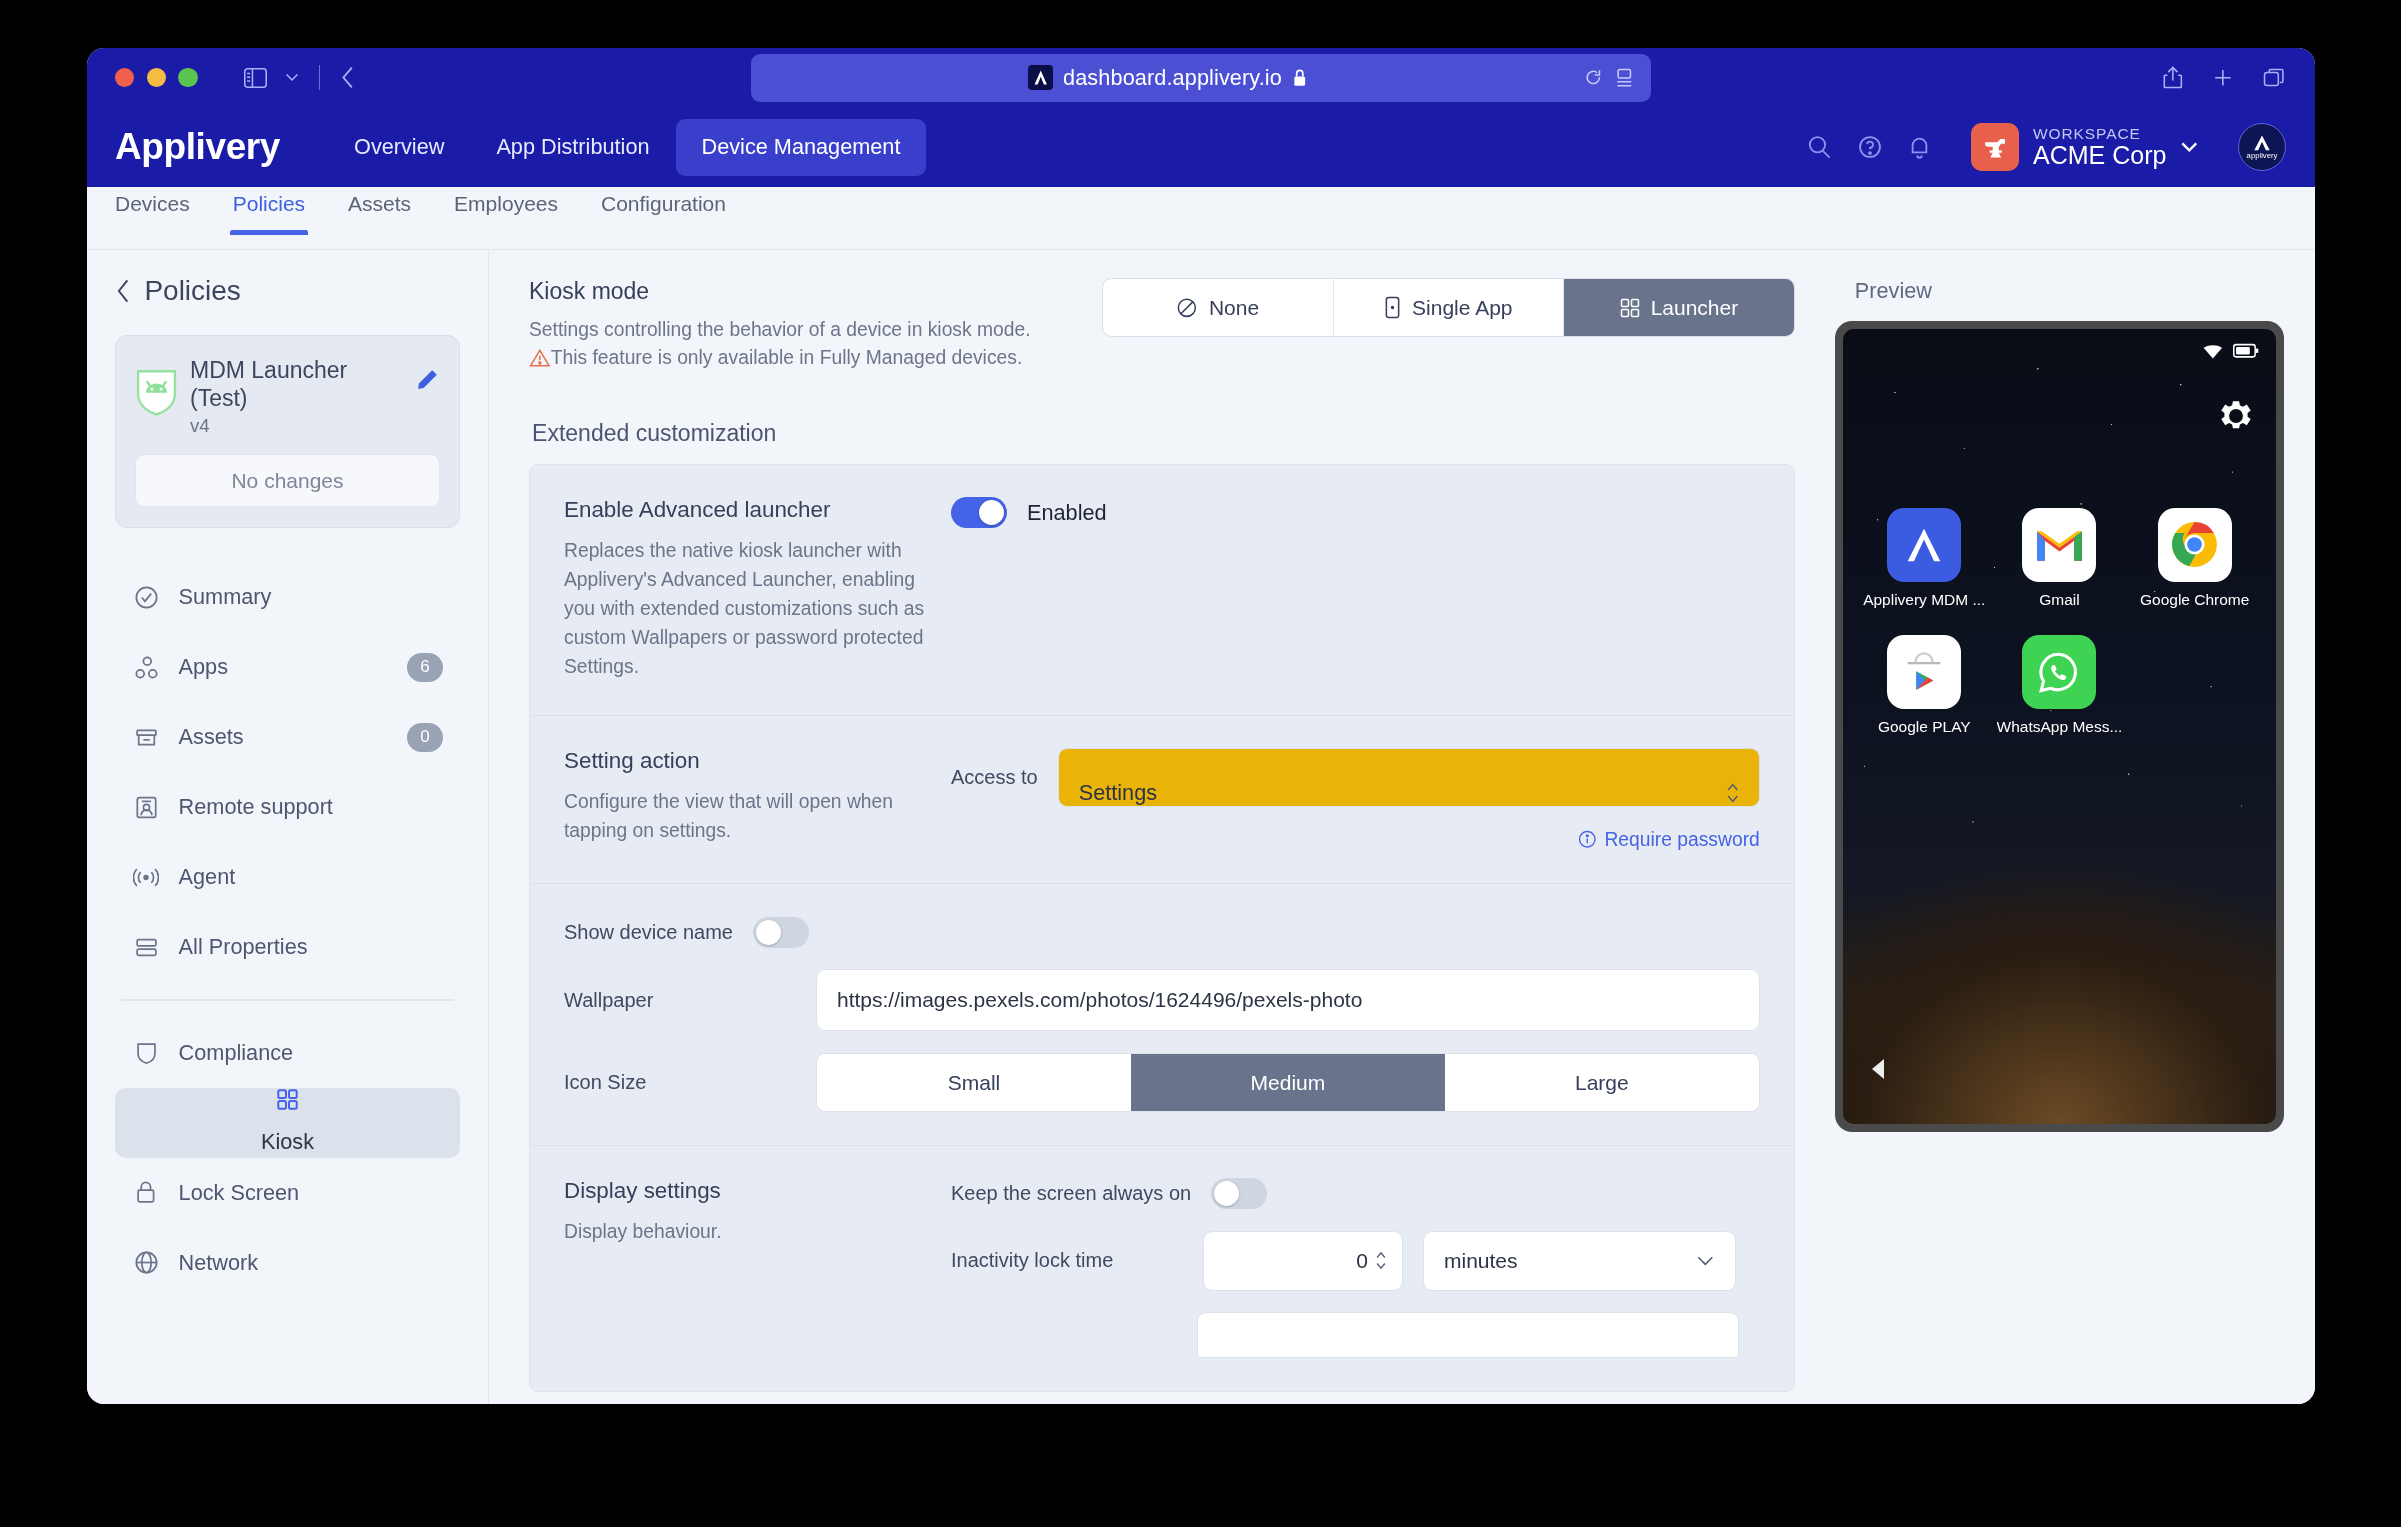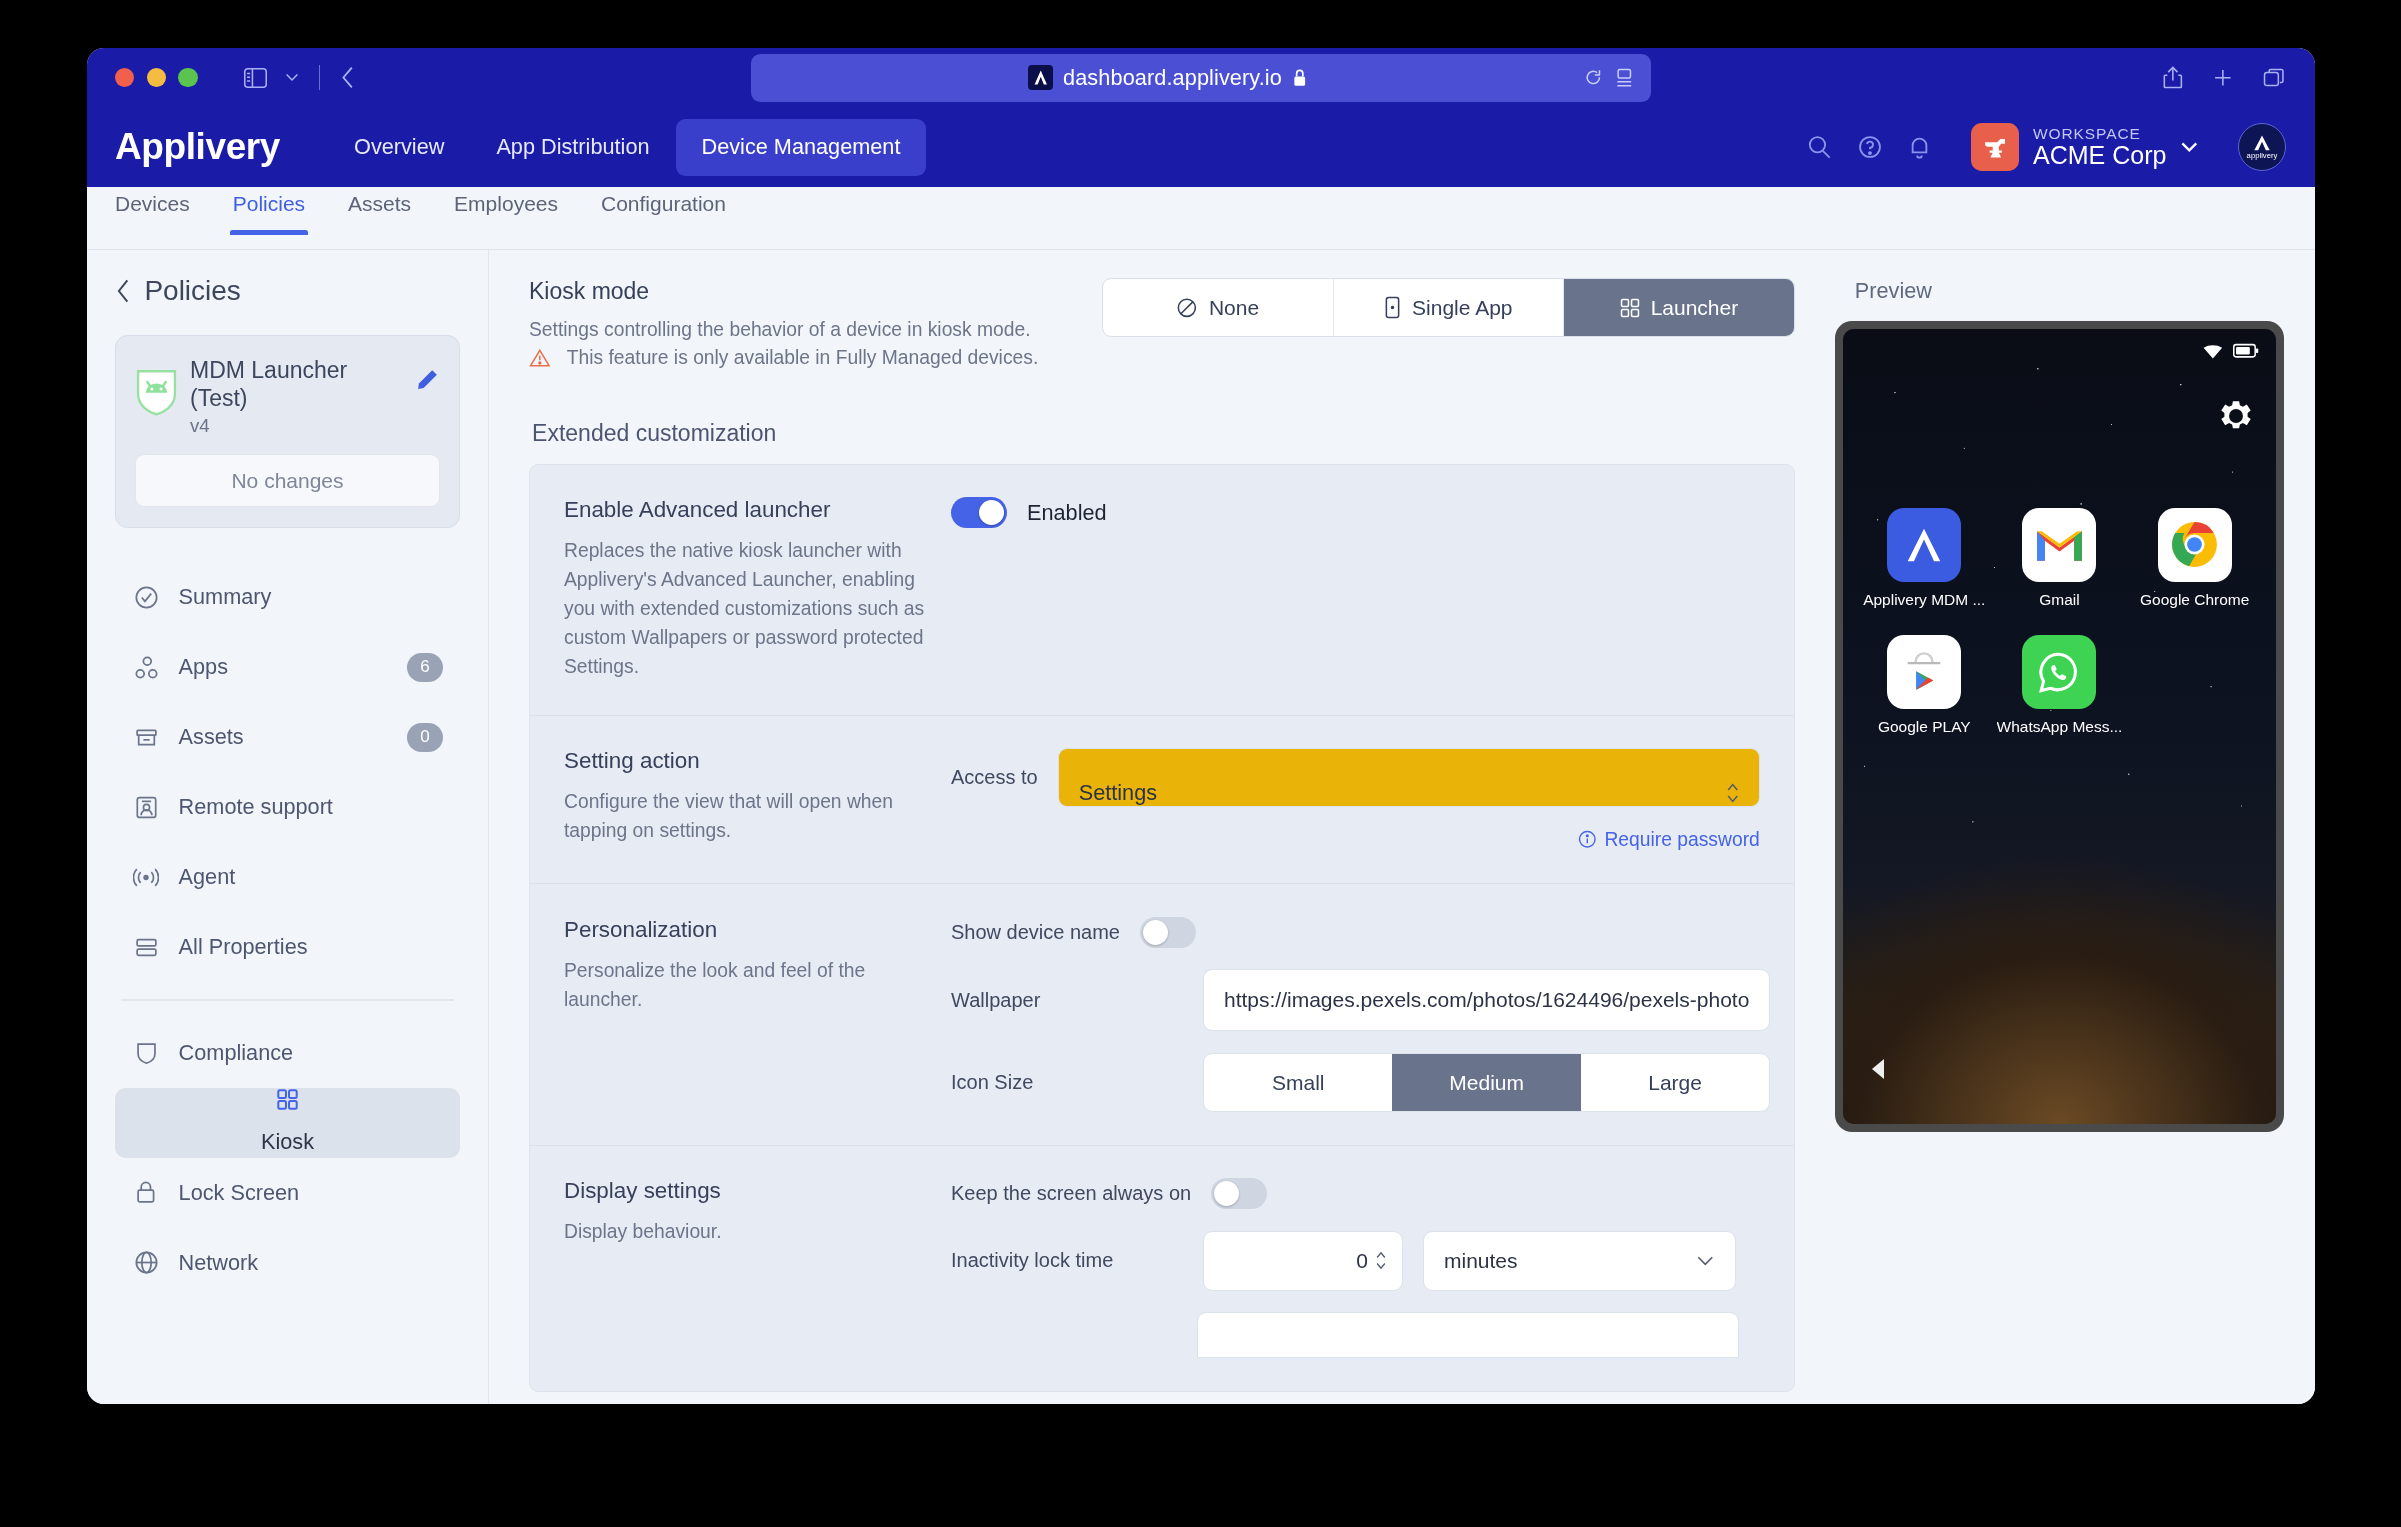--- a/index.html
+++ b/index.html
@@ -169,21 +169,21 @@
     position: relative; overflow: hidden;
   }
   .main-inner { display: flex; padding: 0 31px 0 40px; }
   .main-col { flex: 1; min-width: 0; }
   .preview-col { flex: 0 0 464px; padding-left: 34px; }
 
   .kiosk-head { display: flex; align-items: flex-start; gap: 31px; margin-bottom: 51px; }
   .kiosk-txt { flex: 0 0 542px; }
   .kiosk-title { font-size: 23px; color: #36405a; margin-bottom: 10.8px; }
   .kiosk-desc { font-size: 19.3px; color: #6c7589; line-height: 1.45; }
-  .kiosk-warn { font-size: 19.3px; color: #6c7589; display: flex; align-items: center; gap: 16px; margin-top: 3.1px; }
+  .kiosk-warn { font-size: 19.3px; color: #6c7589; display: flex; align-items: center; gap: 0; margin-top: 3.1px; }
 
   .seg-group {
     display: flex; border: 1.5px solid #d9e0ea; border-radius: 9.3px; overflow: hidden;
     flex: 1; height: 59px; background: #fff;
   }
   .seg {
     flex: 1; display: flex; align-items: center; justify-content: center; gap: 10.8px;
     font-size: 21px; color: #36405a; border-right: 1.5px solid #e2e7ef;
   }
   .seg:last-child { border-right: none; }
@@ -694,24 +694,20 @@
                       <circle cx="12" cy="12" r="10"></circle>
                       <line x1="12" y1="11" x2="12" y2="17"></line>
                       <circle cx="12" cy="7.5" r="1.1" fill="#4563e6"></circle>
                     </svg>
                   <span>Require password</span>
                 </div>
               </div>
             </div>
 
             <div class="prow">
-              <div class="prow-left">
-                <div class="prow-title">Personalization</div>
-                <div class="prow-desc">Personalize the look and feel of the launcher.</div>
-              </div>
               <div class="prow-right">
                 <div class="field-line">
                   <span class="field-label">Show device name</span>
                   <div class="toggle">
                       <div class="knob"></div>
                     </div>
                 </div>
                 <div class="field-line">
                   <span class="field-label w">Wallpaper</span>
                   <div class="textinput">

